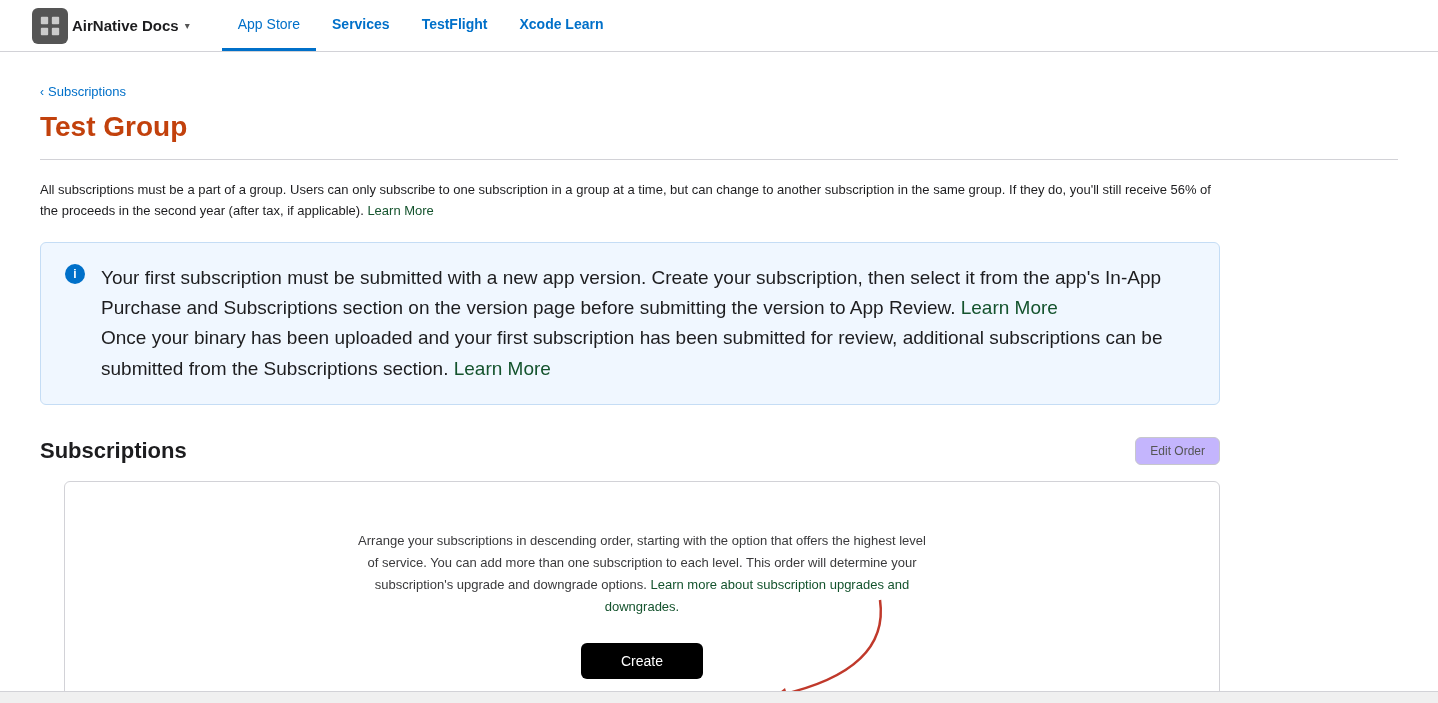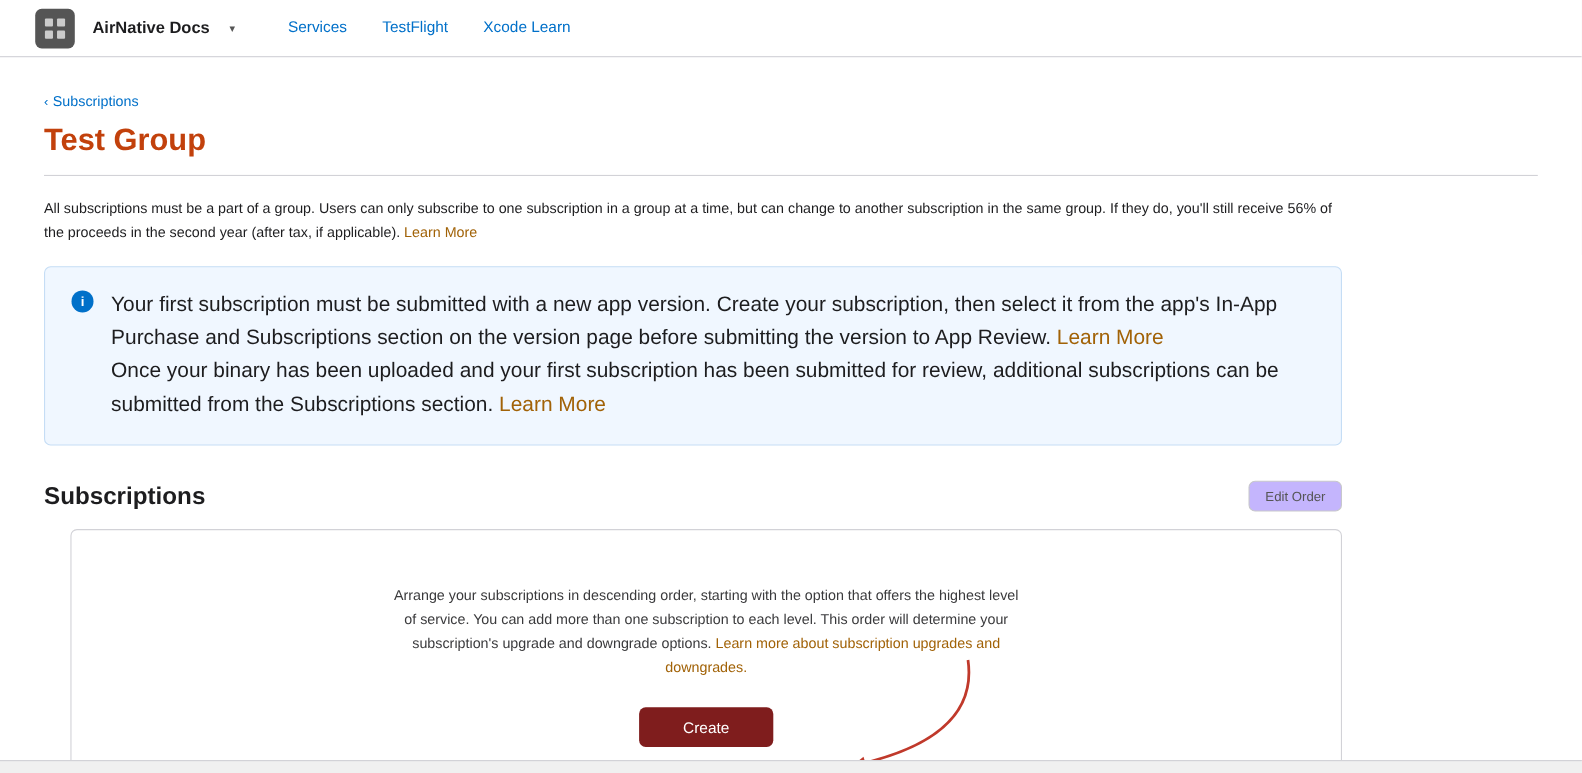--- a/index.html
+++ b/index.html
@@ -13,21 +13,21 @@
       display: flex;
       align-items: center;
       height: 52px;
       position: sticky;
       top: 0;
       z-index: 100;
     }
     .header-brand {
       display: flex;
       align-items: center;
-      gap: 16px;
+      gap: 4px;
       margin-right: 32px;
       cursor: pointer;
     }
     .brand-icon {
       width: 36px;
       height: 36px;
       background: #555;
       border-radius: 6px;
       display: flex;
       align-items: center;
@@ -45,21 +45,21 @@
       margin-left: 2px;
     }
     .nav-links {
       display: flex;
       align-items: center;
       gap: 0;
       height: 100%;
     }
     .nav-link {
       font-size: 14px;
-      font-weight: 400;
+      font-weight: 700;
       color: #0070c9;
       padding: 0 16px;
       height: 100%;
       display: flex;
       align-items: center;
       text-decoration: none;
       position: relative;
       cursor: pointer;
       border-bottom: 3px solid transparent;
     }
@@ -108,21 +108,21 @@
 
     
     .description-text {
       font-size: 13px;
       color: #1d1d1f;
       line-height: 1.6;
       margin-bottom: 20px;
       max-width: 1180px;
     }
     .link {
-      color: #a16207;
+      color: #14532d;
       text-decoration: none;
       cursor: pointer;
     }
 
     
     .info-box {
       border: 1px solid #c5ddf5;
       background: #f0f7ff;
       border-radius: 6px;
       padding: 20px 24px;
@@ -196,21 +196,21 @@
       margin-left: 24px;
     }
     .empty-text {
       font-size: 13px;
       color: #3a3a3c;
       line-height: 1.7;
       max-width: 580px;
       margin-bottom: 24px;
     }
     .btn-primary {
-      background: #7f1d1d;
+      background: #000000;
       color: #fff;
       font-size: 14px;
       font-weight: 500;
       border: none;
       border-radius: 6px;
       padding: 10px 40px;
       cursor: pointer;
     }
     .subscriptions-wrapper {
       position: relative;
@@ -238,20 +238,21 @@
         <rect x="2" y="2" width="8" height="8" rx="1" fill="#ccc"></rect>
         <rect x="14" y="2" width="8" height="8" rx="1" fill="#ccc"></rect>
         <rect x="2" y="14" width="8" height="8" rx="1" fill="#ccc"></rect>
         <rect x="14" y="14" width="8" height="8" rx="1" fill="#ccc"></rect>
       </svg>
     </div>
     <span class="brand-name">AirNative Docs</span>
     <span class="brand-chevron">▾</span>
   </div>
   <nav class="nav-links">
+    <a class="nav-link active">App Store</a>
     <a class="nav-link">Services</a>
     <a class="nav-link">TestFlight</a>
     <a class="nav-link">Xcode Learn</a>
   </nav>
 </header>
 
 <main class="main">
 
   <div class="breadcrumb">
     <span class="breadcrumb-chevron">‹</span>

